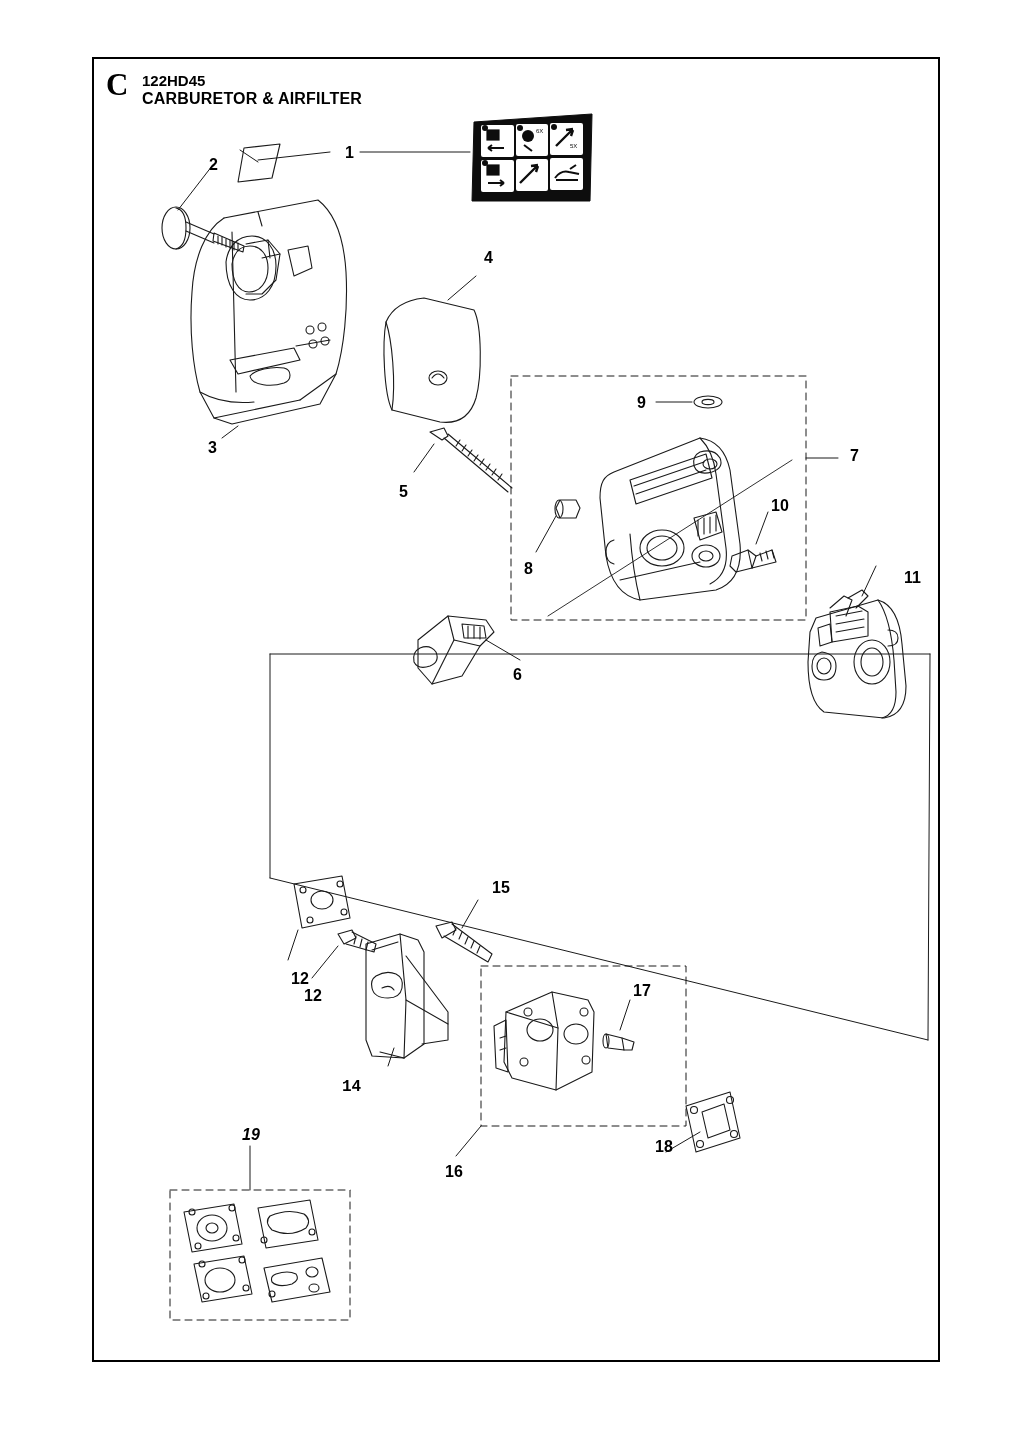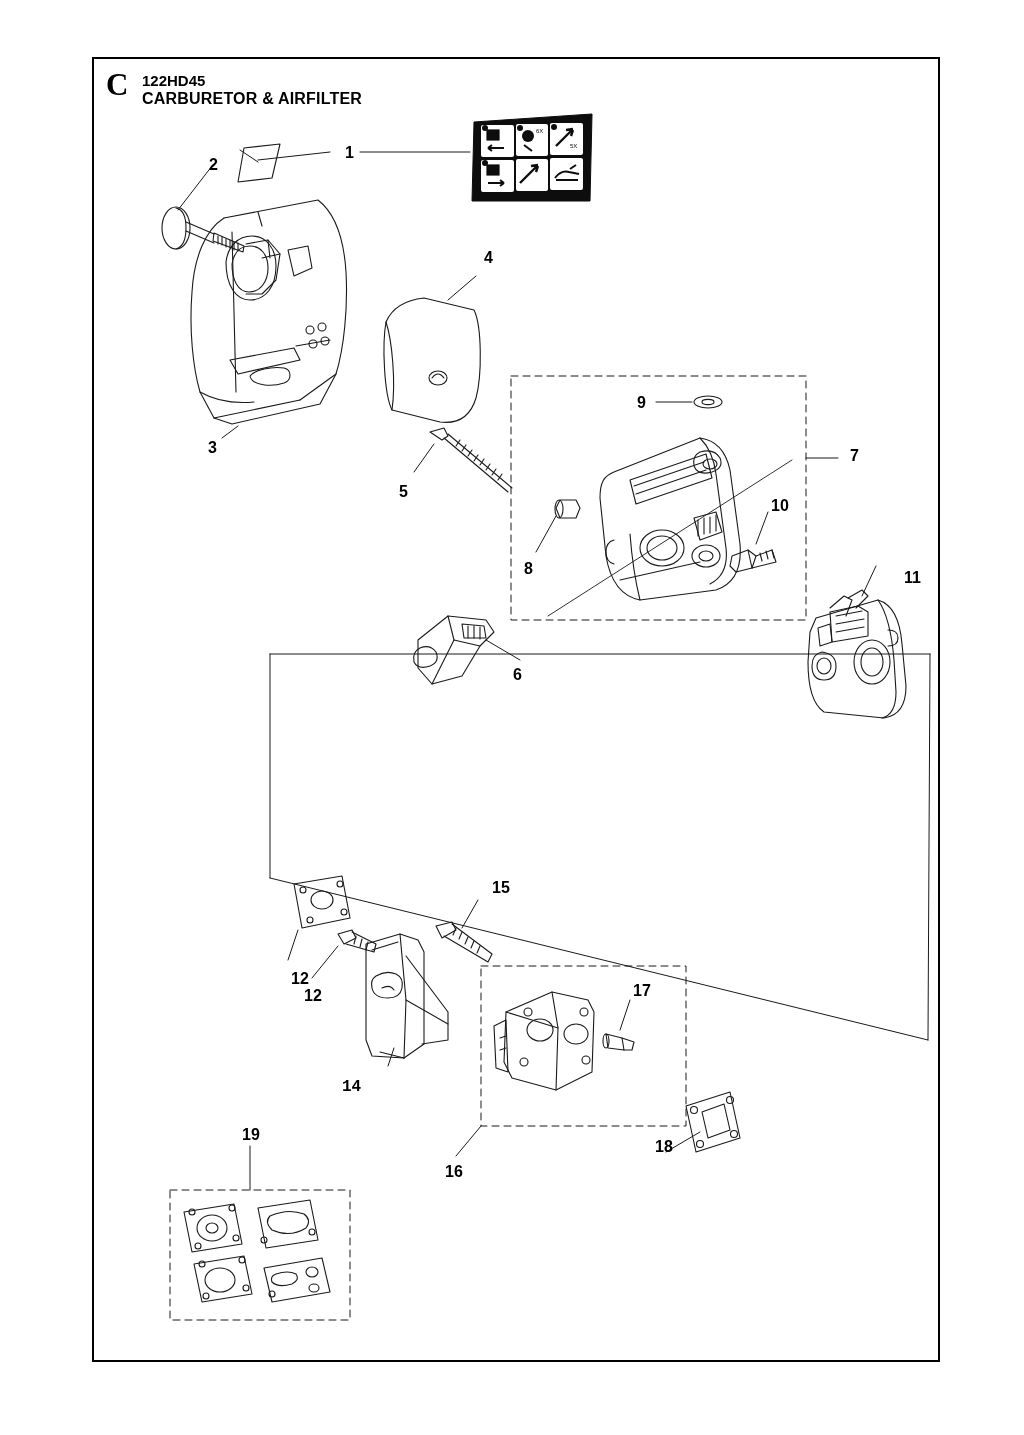--- a/index.html
+++ b/index.html
@@ -341,15 +341,15 @@
   <div class="callout" style="left:637px; top:395px;">9</div>
   <div class="callout" style="left:771px; top:498px;">10</div>
   <div class="callout" style="left:904px; top:562px;margin-top:8px;">11</div>
   <div class="callout" style="left:276px; top:971px;margin-left:15px;">12</div>
   <div class="callout" style="left:304px; top:988px;">12</div>
   <div class="callout" style="left:342px; top:1079px;font-family:Liberation Mono, monospace;">14</div>
   <div class="callout" style="left:468px; top:880px;margin-left:24px;">15</div>
   <div class="callout" style="left:445px; top:1164px;">16</div>
   <div class="callout" style="left:633px; top:983px;">17</div>
   <div class="callout" style="left:655px; top:1139px;">18</div>
-  <div class="callout" style="left:242px; top:1127px;">19</div>
+  <div class="callout" style="left:242px; top:1127px;font-style:italic;">19</div>
 
 </div>
 
 </body></html>

